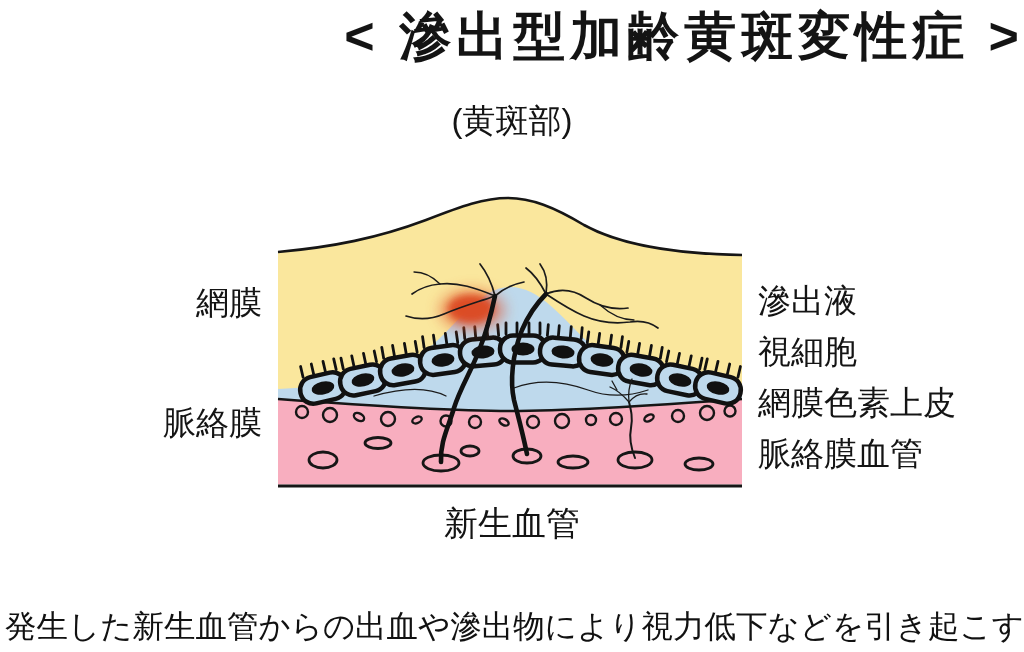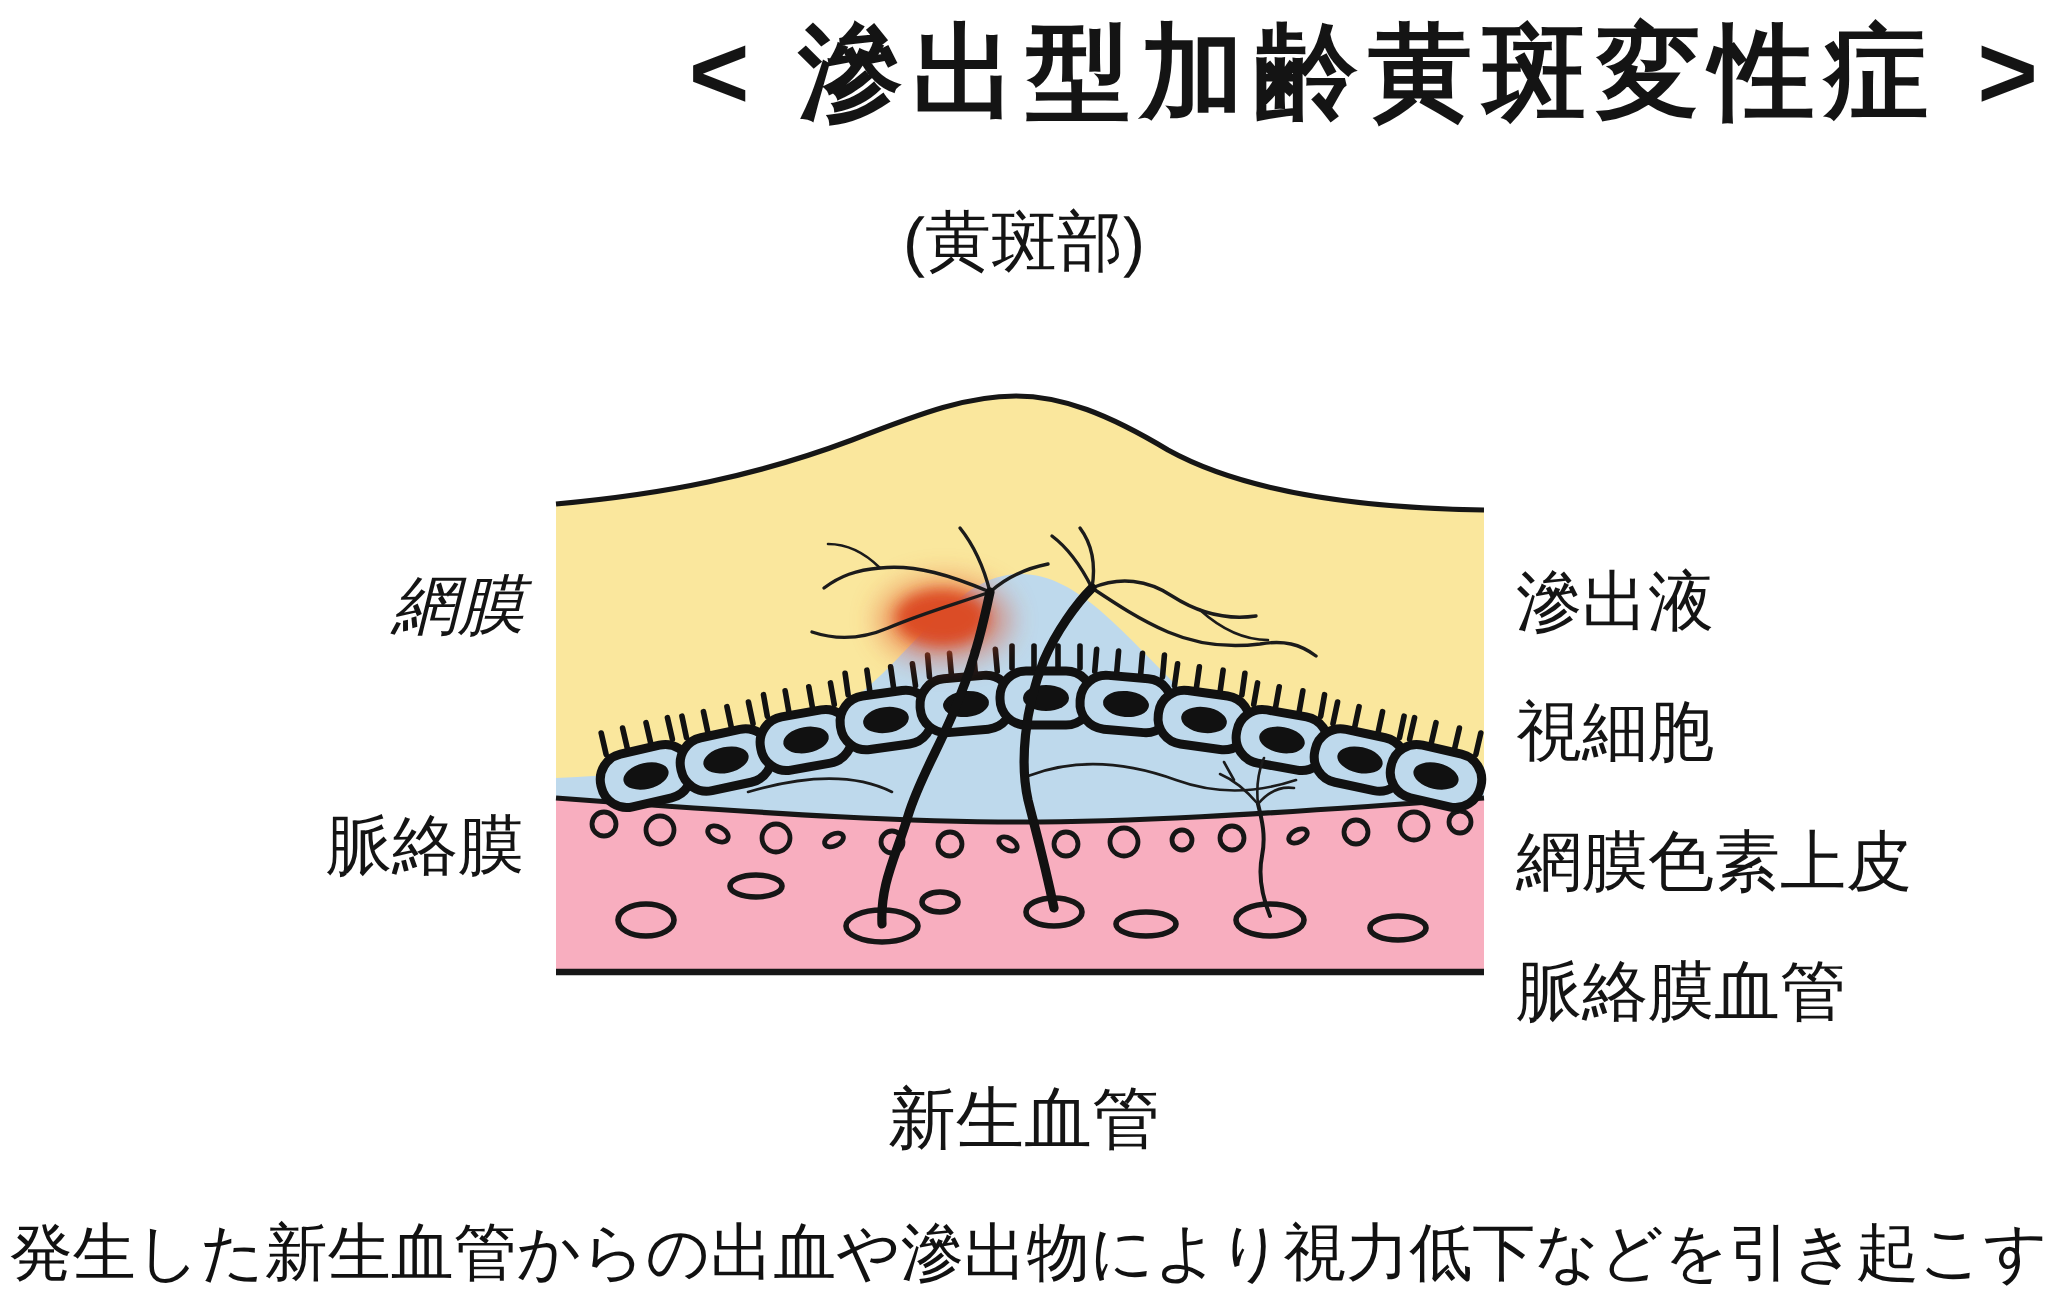--- a/index.html
+++ b/index.html
@@ -11,31 +11,31 @@
   .title {
     position:absolute; top:2px; left:0; width:1024px; margin:0;
     text-align:right; font-size:52px; font-weight:600; letter-spacing:5px;
     color:#141414; white-space:nowrap;
   }
   .fovea-label {
     position:absolute; top:101px; left:0; width:1024px; text-align:center;
     font-size:33px; line-height:39px; white-space:nowrap;
   }
   .lbl { position:absolute; font-size:33px; line-height:34px; white-space:nowrap; }
-  .lbl-retina   { top:286px; left:120px; width:142px; text-align:right;font-style:italic; }
+  .lbl-retina   { top:286px; left:120px; width:142px; text-align:right; }
   .lbl-choroid  { top:406px; left:120px; width:142px; text-align:right; }
   .lbl-bleed    { top:242px; left:380px; font-size:35px; }
   .right-col {
     position:absolute; top:284px; left:758px;
-    display:flex; flex-direction:column; gap:32px;
+    display:flex; flex-direction:column; gap:18px;
     font-size:33px; line-height:33px; white-space:nowrap;
   }
   .lbl-newvessels {
     position:absolute; top:501px; left:0; width:1024px; text-align:center;
-    font-size:34px; white-space:nowrap;margin-top:36px;
+    font-size:34px; white-space:nowrap;
   }
   .caption {
     position:absolute; top:606px; left:0; width:1024px; text-align:right;
     font-size:31.5px; white-space:nowrap; color:#111111;
   }
   #diagram-svg { position:absolute; left:278px; top:190px; overflow:visible; }
   #rpe-cells rect { fill:#BED9EC; stroke:#111111; stroke-width:4.5px; }
   #rpe-cells ellipse { fill:#111111; stroke:none; }
   #cilia line { stroke:#111111; stroke-width:2.8px; stroke-linecap:round; }
   .vline  { fill:none; stroke:#161616; }

